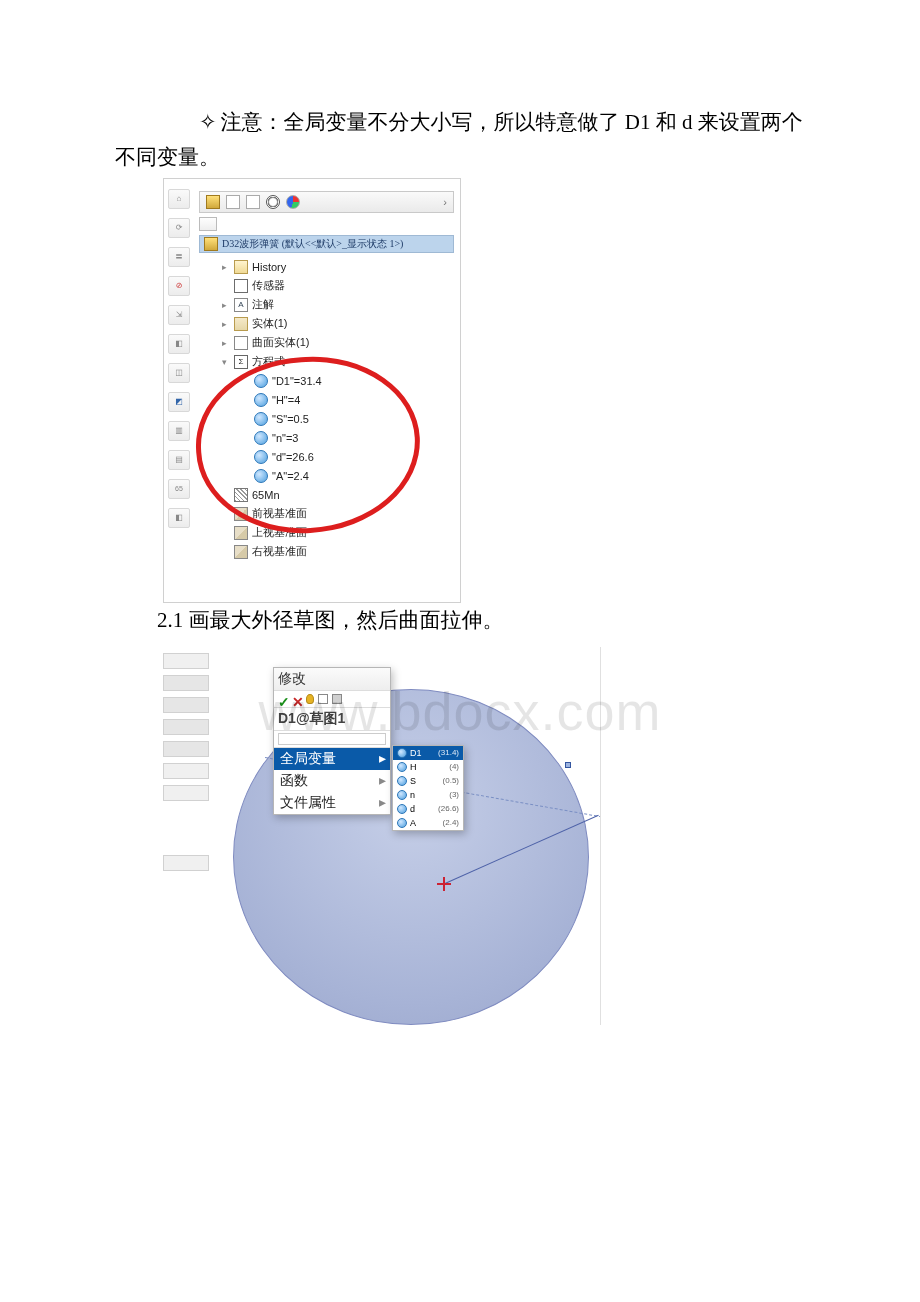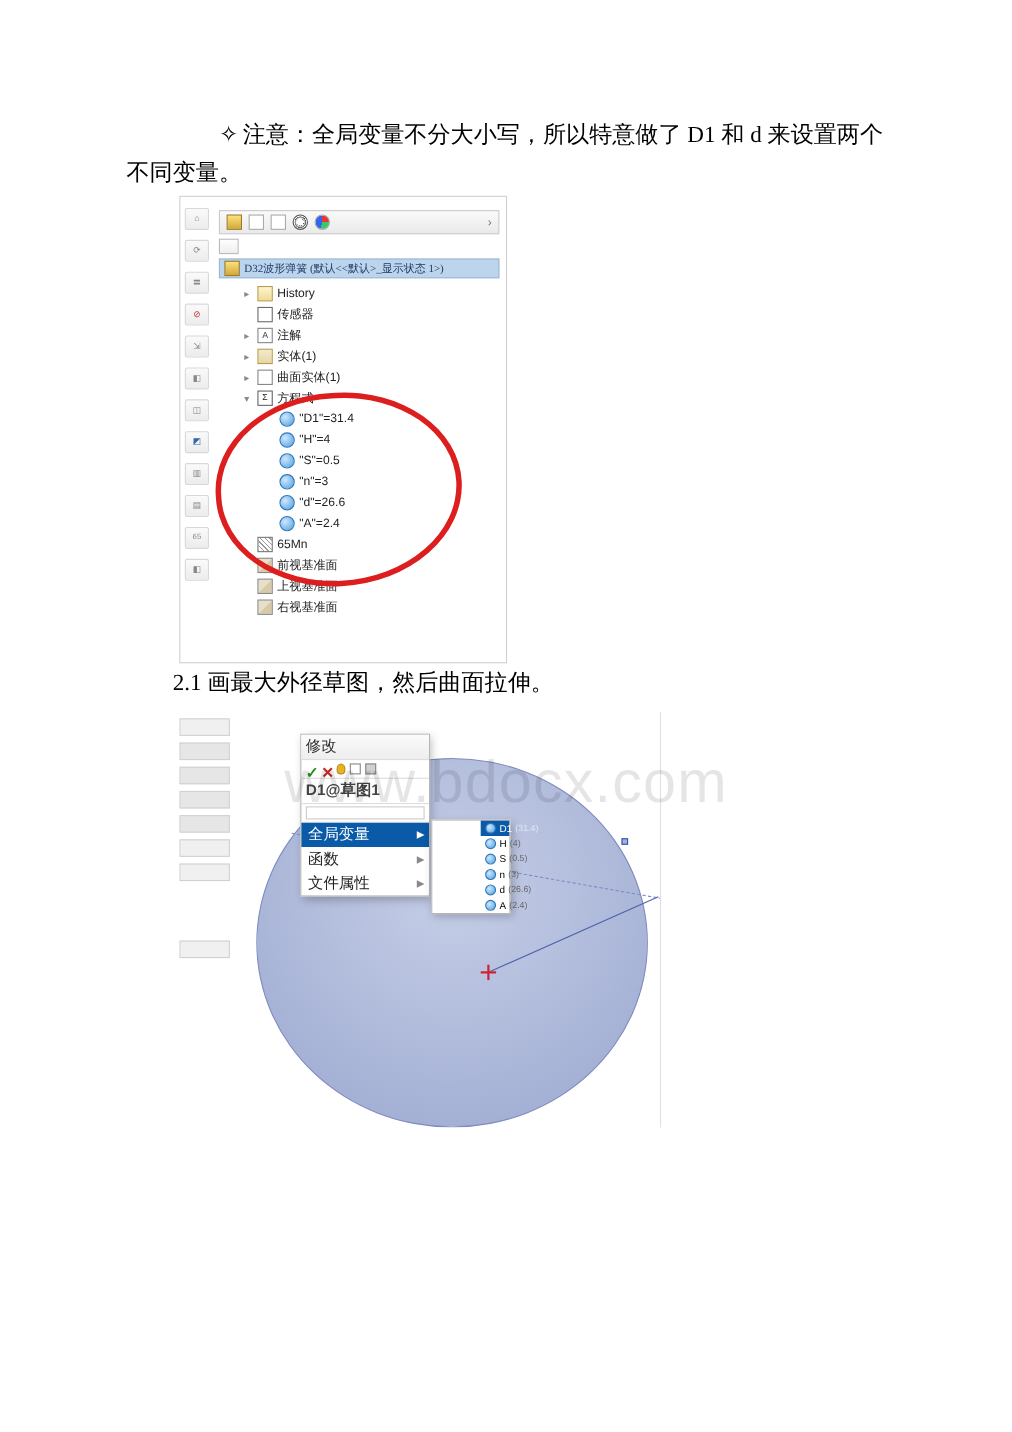--- a/index.html
+++ b/index.html
@@ -242,21 +242,20 @@
   .shot2 .submenu {
     position:absolute; left:179px; top:98px;
     width: 72px;
     background:#fff; border:1px solid #b6b6b6;
     box-shadow: 2px 3px 8px rgba(0,0,0,.25);
     font-size: 9px;
   }
   .shot2 .submenu .si {
     display:flex; align-items:center; gap:3px;
     padding: 2px 4px;
-    margin-left: 44px;
   }
   .shot2 .submenu .si.sel { background:#0a5aa8; color:#fff; }
   .shot2 .submenu .gico {
     width:10px;height:10px;border-radius:50%;
     border:1px solid #2b76b8;
     background: radial-gradient(circle at 35% 35%, #cfe7ff, #73b4e8 70%);
     flex: none;
   }
   .shot2 .submenu .sval { color:#666; margin-left:auto; font-size:8px;}
   .shot2 .submenu .si.sel .sval { color:#dce8f6;}

